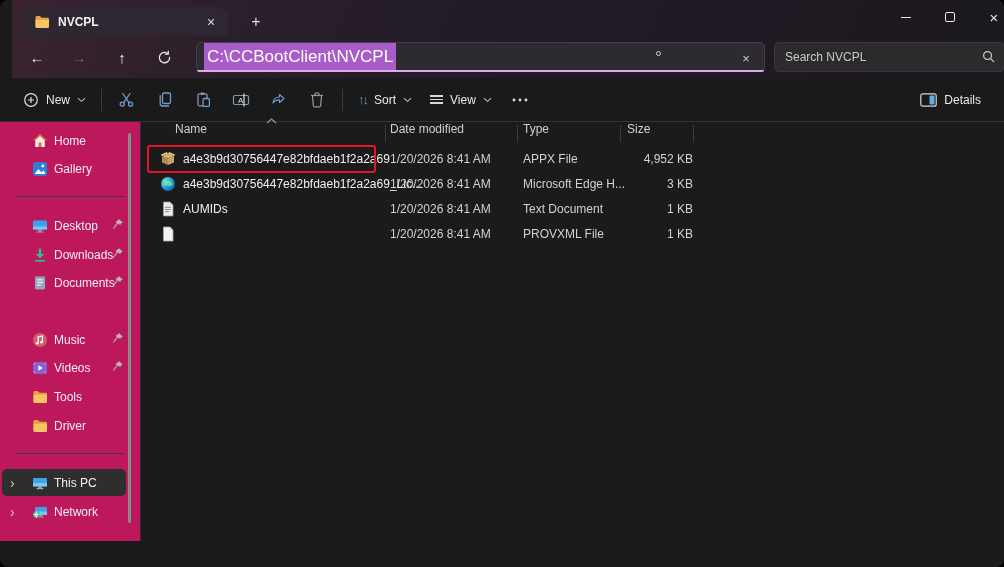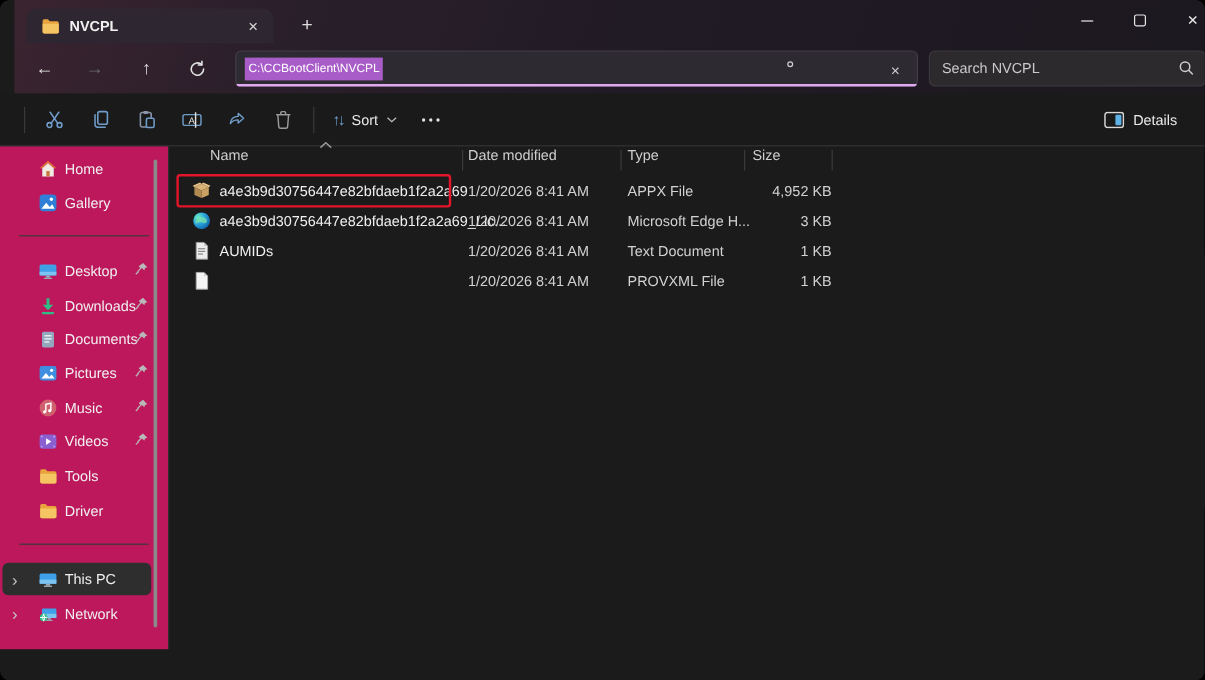--- a/index.html
+++ b/index.html
@@ -34,21 +34,21 @@
     justify-content:center; font-size:15px; color:#e4e4e4; border-radius:4px; }
   .nav-btn.disabled { color:#6a6a6a; }
   .addressbar {
     position:absolute; left:184px; top:42px; width:569px; height:30px;
     background:#2e2a31; border:1px solid #433d47; border-radius:5px;
     display:flex; align-items:center; padding-left:7px;
   }
   .addressbar::after { content:""; position:absolute; left:0; right:0; bottom:-1px; height:2px;
     background:var(--address-underline,#dfa8ef); border-radius:0 0 5px 5px; }
   .address-selection { background:var(--accent-selection,#a85cc7); color:#ffffff;
-    padding:4px 3px; font-size:10px; white-space:pre; }
+    padding:4px 3px; font-size:17px; white-space:pre; }
   .cursor-dot { position:absolute; left:459px; top:8px; width:5px; height:5px;
     border:1px solid #cfcfcf; border-radius:50%; }
   .address-clear { position:absolute; right:8px; top:5px; width:20px; height:20px; display:flex;
     align-items:center; justify-content:center; color:#cfcfcf; font-size:13px; }
   .searchbox {
     position:absolute; left:762px; top:42px; width:231px; height:30px;
     background:#2d2a2e; border:1px solid #3b383d; border-radius:5px;
     display:flex; align-items:center; padding:0 30px 0 10px; color:#c9c9c9; font-size:12px;
   }
   .search-icon-wrap { position:absolute; right:8px; top:6px; }
@@ -165,20 +165,35 @@
       <span class="search-icon-wrap">
         <svg width="15" height="15" viewBox="0 0 16 16">
             <circle cx="7" cy="7" r="4.2" stroke="#cfcfcf" stroke-width="1.3" fill="none"></circle>
             <line x1="10.2" y1="10.2" x2="13.5" y2="13.5" stroke="#cfcfcf" stroke-width="1.3" stroke-linecap="round"></line>
           </svg>
       </span>
     </div>
   </div>
 
   <div class="toolbar">
+    <div class="tb-btn">
+      <span>
+        <svg width="16" height="16" viewBox="0 0 16 16">
+            <circle cx="8" cy="8" r="6.3" stroke="#e0e0e0" stroke-width="1.2" fill="none"></circle>
+            <line x1="8" y1="5" x2="8" y2="11" stroke="#e0e0e0" stroke-width="1.2"></line>
+            <line x1="5" y1="8" x2="11" y2="8" stroke="#e0e0e0" stroke-width="1.2"></line>
+          </svg>
+      </span>
+      <span>New</span>
+      <span>
+        <svg width="9" height="6" viewBox="0 0 10 6">
+            <path d="M1 1l4 3.5L9 1" stroke="#bdbdbd" stroke-width="1.2" fill="none"></path>
+          </svg>
+      </span>
+    </div>
     <div class="tb-sep"></div>
 
     <div class="tb-icon-btn">
       <span>
         <svg width="18" height="18" viewBox="0 0 18 18">
             <circle cx="4.2" cy="13.2" r="2" stroke="#6f9cc9" stroke-width="1.3" fill="none"></circle>
             <circle cx="12.6" cy="13.2" r="2" stroke="#6f9cc9" stroke-width="1.3" fill="none"></circle>
             <line x1="5.6" y1="11.8" x2="12" y2="2.5" stroke="#6f9cc9" stroke-width="1.3" stroke-linecap="round"></line>
             <line x1="11.2" y1="11.8" x2="4.8" y2="2.5" stroke="#6f9cc9" stroke-width="1.3" stroke-linecap="round"></line>
           </svg>
@@ -225,20 +240,33 @@
             <line x1="2" y1="4.5" x2="14" y2="4.5" stroke="#9a9a9a" stroke-width="1.2"></line>
             <path d="M6 4.5V3a1 1 0 0 1 1-1h2a1 1 0 0 1 1 1v1.5" stroke="#9a9a9a" stroke-width="1.2" fill="none"></path>
           </svg>
       </span>
     </div>
     <div class="tb-sep"></div>
 
     <div class="tb-btn">
       <span class="sort-glyph">↑↓</span>
       <span>Sort</span>
+      <span>
+        <svg width="9" height="6" viewBox="0 0 10 6">
+            <path d="M1 1l4 3.5L9 1" stroke="#bdbdbd" stroke-width="1.2" fill="none"></path>
+          </svg>
+      </span>
+    </div>
+    <div class="tb-btn">
+      <span class="view-glyph">
+          <span></span>
+          <span></span>
+          <span></span>
+        </span>
+      <span>View</span>
       <span>
         <svg width="9" height="6" viewBox="0 0 10 6">
             <path d="M1 1l4 3.5L9 1" stroke="#bdbdbd" stroke-width="1.2" fill="none"></path>
           </svg>
       </span>
     </div>
     <div class="tb-icon-btn">
       <span>
         <svg width="16" height="4" viewBox="0 0 16 4">
             <circle cx="2" cy="2" r="1.4" fill="#e0e0e0"></circle>
@@ -332,36 +360,20 @@
       </span>
       <span class="side-label">Documents</span>
       <span class="side-pin">
         <svg width="12" height="12" viewBox="0 0 16 16">
             <path d="M9.6 1.6l4.8 4.8-2.6.8-.8 2.6-2.6-2.6L4 11.6l-1-1 3.6-3.6-1.8-1.8z" fill="#b8b8b8"></path>
             <line x1="4.6" y1="11" x2="1.6" y2="14" stroke="#b8b8b8" stroke-width="1.4"></line>
           </svg>
       </span>
     </div>
 
-    <div class="side-item" style="top:175px">
-      <span class="side-icon">
-        <svg width="16" height="16" viewBox="0 0 16 16">
-            <rect x="1" y="2" width="14" height="12" rx="2" fill="#3f8fe0"></rect>
-            <circle cx="11" cy="5.6" r="1.3" fill="#fff"></circle>
-            <path d="M2.5 12.5l3.8-4.6 2.8 3.2 1.9-2 2.5 3.4z" fill="#fff"></path>
-          </svg>
-      </span>
-      <span class="side-label">Pictures</span>
-      <span class="side-pin">
-        <svg width="12" height="12" viewBox="0 0 16 16">
-            <path d="M9.6 1.6l4.8 4.8-2.6.8-.8 2.6-2.6-2.6L4 11.6l-1-1 3.6-3.6-1.8-1.8z" fill="#b8b8b8"></path>
-            <line x1="4.6" y1="11" x2="1.6" y2="14" stroke="#b8b8b8" stroke-width="1.4"></line>
-          </svg>
-      </span>
-    </div>
 
     <div class="side-item" style="top:204px">
       <span class="side-icon">
         <svg width="16" height="16" viewBox="0 0 16 16">
             <circle cx="8" cy="8" r="7" fill="#d0606e"></circle>
             <path d="M6.2 11.2V5l4.2-1v6.2" stroke="#fff" stroke-width="1.2" fill="none"></path>
             <circle cx="5.2" cy="11.2" r="1.3" fill="#fff"></circle>
             <circle cx="9.4" cy="10.2" r="1.3" fill="#fff"></circle>
           </svg>
       </span>

